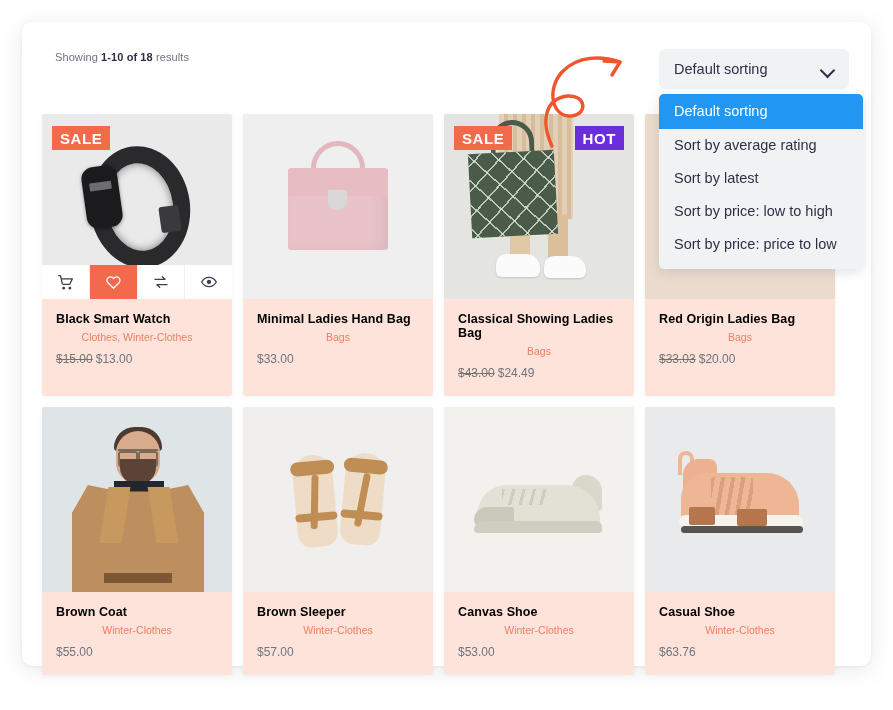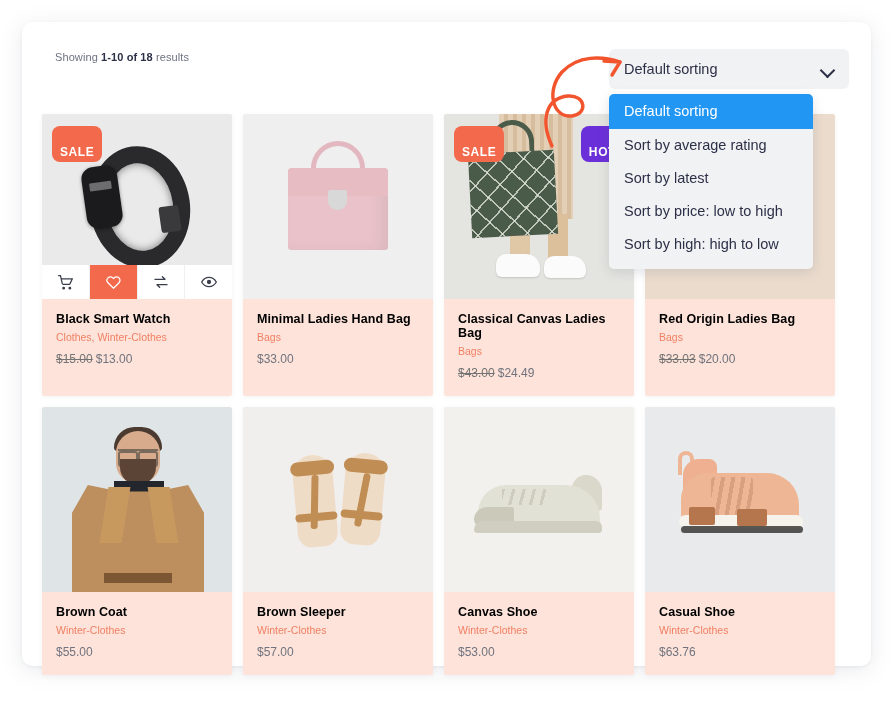--- a/index.html
+++ b/index.html
@@ -44,21 +44,21 @@
     white-space: nowrap;
   }
   .results-text .em {
     color: #2c3047;
     font-weight: 700;
   }
 
   
   #sort-wrap {
     position: relative;
-    width: 240px;
+    width: 190px;
     margin-top: 24px;
   }
   #sort-select {
     height: 40px;
     background: #f1f2f4;
     border-radius: 6px;
     display: flex;
     align-items: center;
     justify-content: space-between;
     padding: 0 14px 0 15px;
@@ -138,26 +138,26 @@
   .badges {
     position: absolute;
     left: 0; right: 0; top: 12px;
     display: flex;
     justify-content: space-between;
     padding: 0 10px;
     z-index: 5;
     pointer-events: none;
   }
   .badge {
-    font-size: 12px;
+    font-size: 15px;
     font-weight: 700;
     letter-spacing: 0.6px;
     color: #fff;
-    padding: 20px 8px 4px;
-    border-radius: 8px;
+    padding: 5px 8px 4px;
+    border-radius: 0;
     line-height: 1;
   }
   .badge.sale { background: #f2694b; }
   .badge.hot  { background: #6b2fd9; }
 
   
   .actions {
     position: absolute;
     left: 0; bottom: 0;
     width: 190px;
@@ -186,20 +186,21 @@
     font-size: 12.5px;
     font-weight: 700;
     color: #000000;
     letter-spacing: 0.1px;
     margin-bottom: 5px;
   }
   .p-cat {
     font-size: 10.5px;
     color: #f08065;
     margin-bottom: 9px;
+    text-align: center;
   }
   .p-price {
     font-size: 12px;
     color: #70737f;
   }
   .p-price .old {
     text-decoration: line-through;
     margin-right: 3px;
     color: #737373;
   }
@@ -571,21 +572,21 @@
     <div id="sort-wrap">
       <div id="sort-select">
         <span class="val">Default sorting</span>
         <span class="chev"></span>
       </div>
       <div id="sort-options">
           <div class="sort-opt selected">Default sorting</div>
           <div class="sort-opt">Sort by average rating</div>
           <div class="sort-opt">Sort by latest</div>
           <div class="sort-opt">Sort by price: low to high</div>
-          <div class="sort-opt">Sort by high: high to low</div>
+          <div class="sort-opt">Sort by price: price to low</div>
         </div>
     </div>
 
   </div>
 
   <div id="grid">
       <div class="card">
         <div class="thumb">
           <div class="img-bg bg-watch"></div>
           <div class="watch-band"></div>
@@ -658,21 +659,21 @@
           <div class="tote-shoe1"></div>
           <div class="tote-shoe2"></div>
           <div class="tote-strap"></div>
           <div class="tote-bag"></div>
           <div class="badges">
             <span class="badge sale">SALE</span>
             <span class="badge hot">HOT</span>
           </div>
         </div>
         <div class="info">
-          <div class="p-title">Classical Canvas Ladies Bag</div>
+          <div class="p-title">Classical Showing Ladies Bag</div>
           <div class="p-cat">Bags</div>
           <div class="p-price"><span class="old">$43.00</span><span>$24.49</span></div>
         </div>
       </div>
       <div class="card">
         <div class="thumb">
           <div class="img-bg bg-tan"></div>
           <div class="tan-handle"></div>
           <div class="tan-body"></div>
           <div class="tan-flap"></div>

